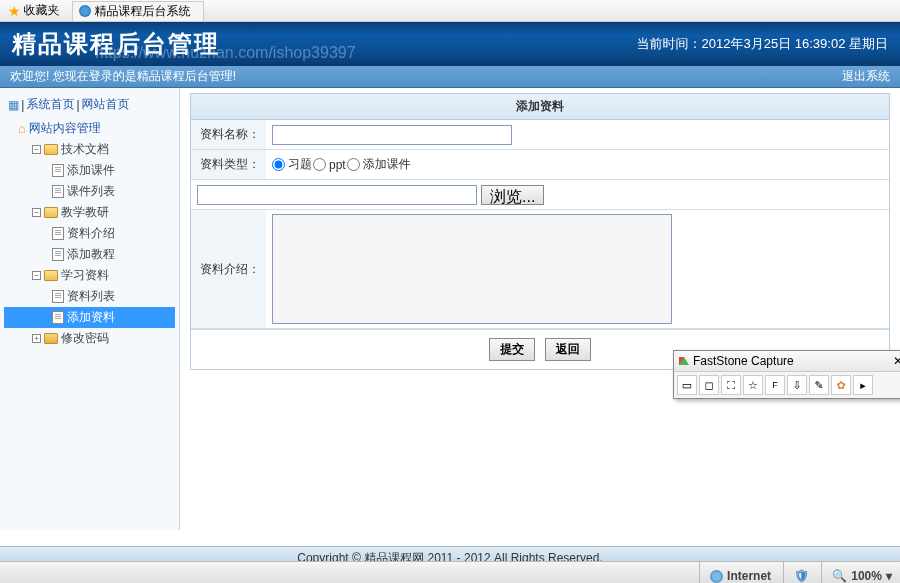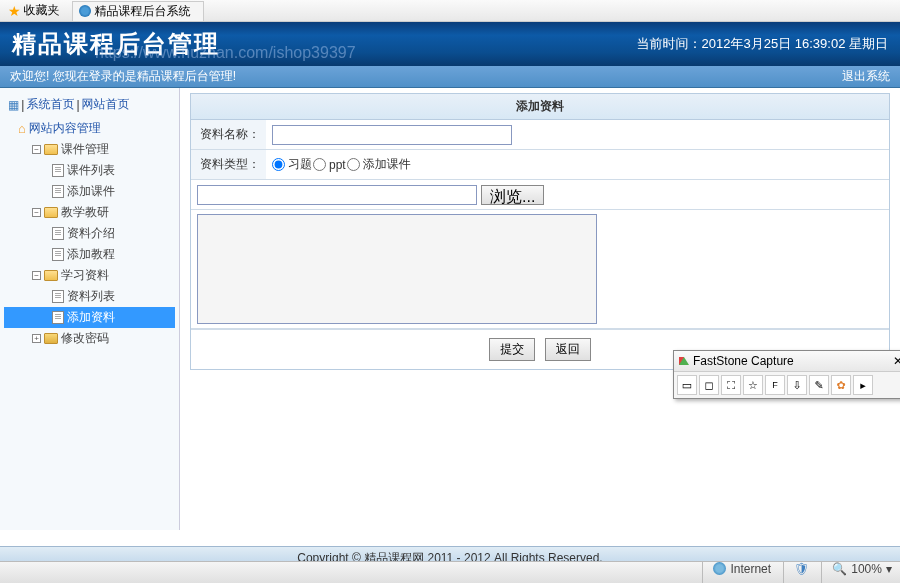--- a/index.html
+++ b/index.html
@@ -50,28 +50,28 @@
     .form-label { width: 75px; background: #f0f5fa; padding: 6px 6px; text-align: right; color: #333; display: flex; align-items: center; justify-content: flex-end; font-family: Liberation Serif, serif; }
     .form-control { flex: 1; padding: 4px 6px; display: flex; align-items: center; gap: 8px; color: #333; }
     .text-input { border: 1px solid #8898c0; height: 20px; width: 240px; padding: 0 3px; }
     .radio-group { display: flex; gap: 1px; align-items: center; }
     .radio-group label { display: flex; align-items: center; gap: 3px; }
     .file-input { display: flex; align-items: center; gap: 4px; }
     .file-text { border: 1px solid #8898c0; height: 20px; width: 280px; }
     .browse-btn { border: 1px solid #888; background: linear-gradient(#f8f8f8, #e0e0e0); padding: 1px 8px; height: 20px; font-size: 16px; }
     .textarea { width: 400px; height: 110px; border: 1px solid #8898c0; background: #f5f5f5; resize: none; }
     .form-buttons { text-align: center; padding: 8px; border-top: 1px solid #d0dce8; }
-    .form-buttons button { border: 1px solid #888; background: linear-gradient(#f8f8f8, #e0e0e0); padding: 2px 10px; margin: 0 3px; font-size: 12px; cursor: pointer; }
+    .form-buttons button { border: 1px solid #888; background: linear-gradient(#f8f8f8, #e0e0e0); padding: 2px 10px; margin: 0 3px; font-size: 12px; cursor: pointer; font-weight: bold; }
     
     
     .footer { position: absolute; bottom: 22px; left: 0; right: 0; height: 15px; background: linear-gradient(#e0ecf5, #c8dced); text-align: center; line-height: 22px; color: #333; border-top: 1px solid #a0b8d0; }
     
     
     .status-bar { position: absolute; bottom: 0; left: 0; right: 0; height: 22px; background: linear-gradient(#f5f5f5, #e0e0e0); border-top: 1px solid #bbb; display: flex; align-items: center; justify-content: flex-end; padding: 0 8px; gap: 12px; color: #444; }
-    .status-section { display: flex; align-items: flex-start; gap: 4px; border-left: 1px solid #bbb; padding-left: 10px; height: 100%; }
+    .status-section { display: flex; align-items: flex-end; gap: 4px; border-left: 1px solid #bbb; padding-left: 10px; height: 100%; font-weight: bold; }
     .globe-icon { width: 13px; height: 13px; background: radial-gradient(circle, #7abae0 40%, #3888c0 80%); border-radius: 50%; }
     .shield-icon-sm { color: #4080c0; }
     
     
     .faststone { position: absolute; top: 350px; left: 673px; width: 240px; background: #f5f5f5; border: 1px solid #888; box-shadow: 2px 2px 4px rgba(0,0,0,0.3); }
     .faststone-title { display: flex; justify-content: space-between; align-items: center; padding: 3px 5px; background: linear-gradient(#fafafa, #e8e8e8); border-bottom: 1px solid #ccc; }
     .faststone-title-left { display: flex; align-items: center; gap: 4px; }
     .fs-logo { width: 0; height: 0; border-left: 5px solid #e04040; border-bottom: 8px solid #50b050; border-right: 5px solid transparent; }
     .faststone-tools { display: flex; padding: 3px; gap: 2px; }
     .fs-tool { width: 20px; height: 20px; border: 1px solid #ccc; background: #fff; display: flex; align-items: center; justify-content: center; font-size: 11px; cursor: pointer; }
@@ -117,29 +117,29 @@
       <a>网站首页</a>
     </div>
     <div class="tree">
       <div class="tree-item level-1 root-label">
         <span class="home-icon">⌂</span>
         <span>网站内容管理</span>
       </div>
       <div class="tree-item level-2">
         <span class="expand-icon">−</span>
         <span class="folder-icon"></span>
-        <span>课件管理</span>
+        <span>技术文档</span>
+      </div>
+      <div class="tree-item level-3">
+        <span class="page-icon"></span>
+        <span>添加课件</span>
       </div>
       <div class="tree-item level-3">
         <span class="page-icon"></span>
         <span>课件列表</span>
-      </div>
-      <div class="tree-item level-3">
-        <span class="page-icon"></span>
-        <span>添加课件</span>
       </div>
       <div class="tree-item level-2">
         <span class="expand-icon">−</span>
         <span class="folder-icon"></span>
         <span>教学教研</span>
       </div>
       <div class="tree-item level-3">
         <span class="page-icon"></span>
         <span>资料介绍</span>
       </div>
@@ -194,20 +194,21 @@
             </label>
         </div>
       </div>
       <div class="form-row">
         <div class="form-control file-input">
           <input type="text" class="file-text" style="">
           <button class="browse-btn">浏览...</button>
         </div>
       </div>
       <div class="form-row">
+        <div class="form-label">资料介绍：</div>
         <div class="form-control">
           <textarea class="textarea" style=""></textarea>
         </div>
       </div>
       <div class="form-buttons">
         <button>提交</button>
         <button>返回</button>
       </div>
     </div>
   </div>

